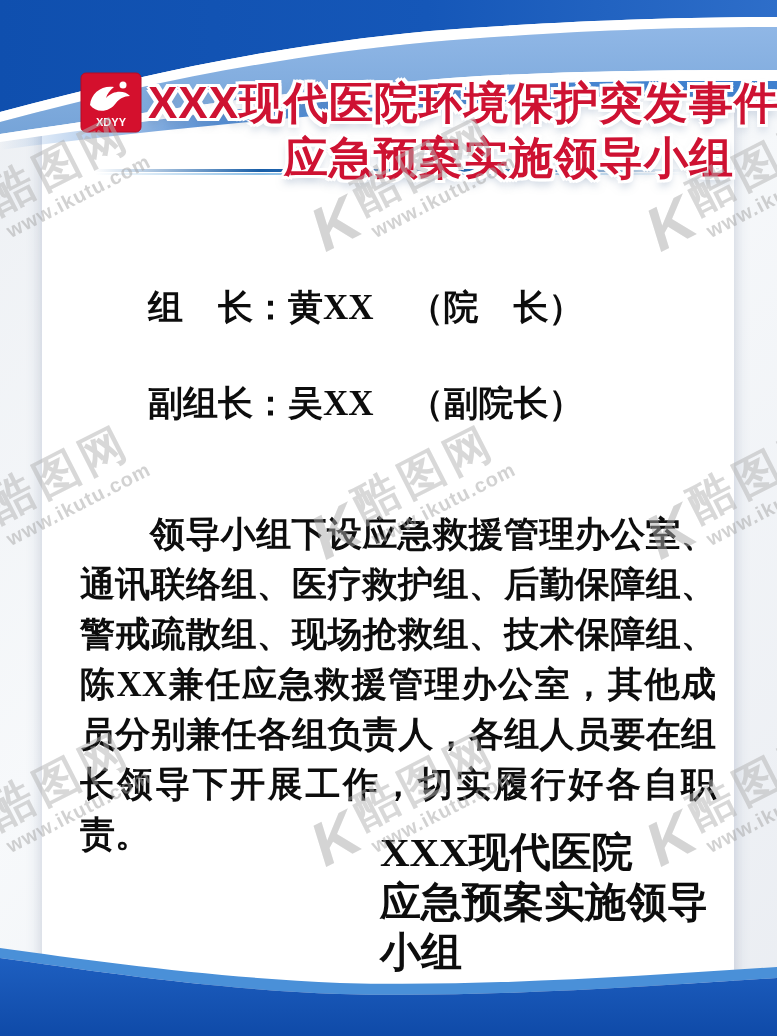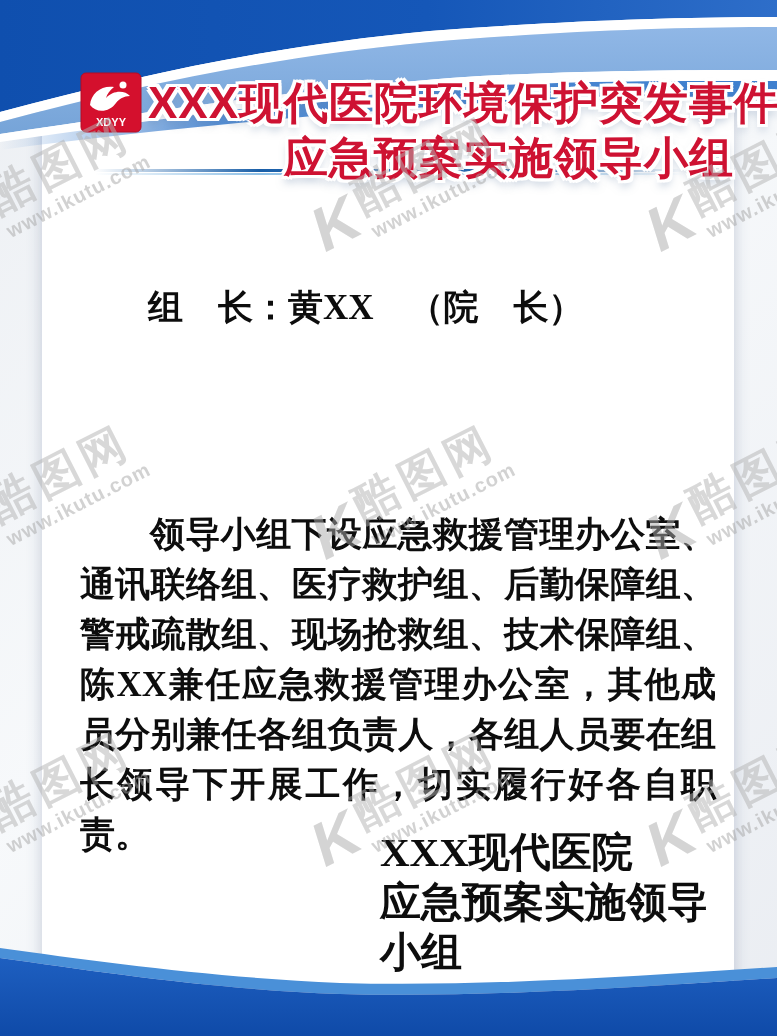--- a/index.html
+++ b/index.html
@@ -118,20 +118,21 @@
 <div class="title title1">XXX现代医院环境保护突发事件</div>
 <div class="title title2">应急预案实施领导小组</div>
 
 <div class="divider-wrap">
   <div class="divider-main"></div>
   <div class="divider-sub"></div>
 </div>
 
 <div class="roster">
   <div>组　长：黄XX　（院　长）</div>
+  <div>副组长：吴XX　（副院长）</div>
 </div>
 
 <div class="para">领导小组下设应急救援管理办公室、通讯联络组、医疗救护组、后勤保障组、警戒疏散组、现场抢救组、技术保障组、陈XX兼任应急救援管理办公室，其他成员分别兼任各组负责人，各组人员要在组长领导下开展工作，切实履行好各自职责。</div>
 
 <div class="sig">
   <div>XXX现代医院</div>
   <div>应急预案实施领导小组</div>
 </div>
 
 <div class="wm" style="left:-60px;top:150px;">

